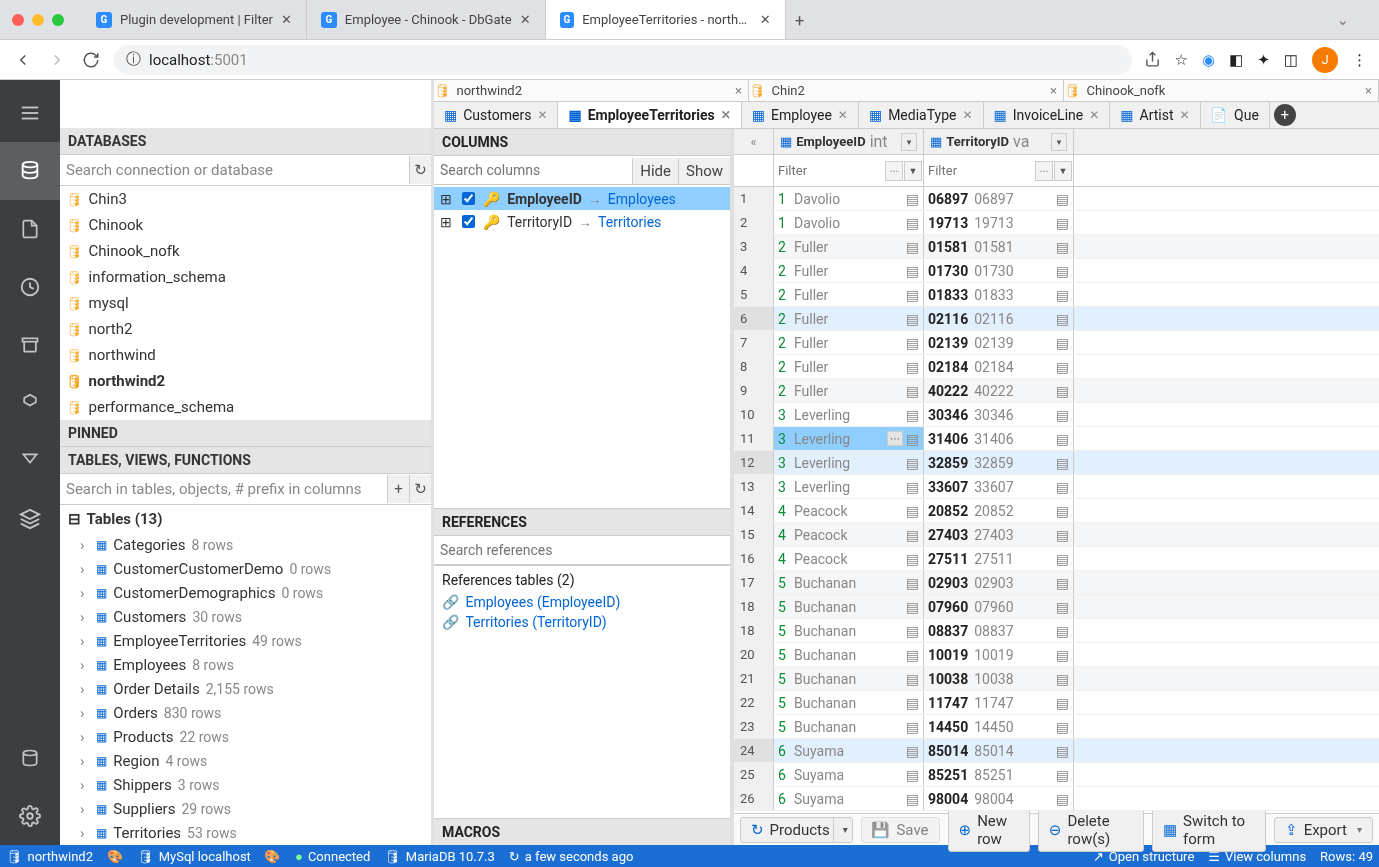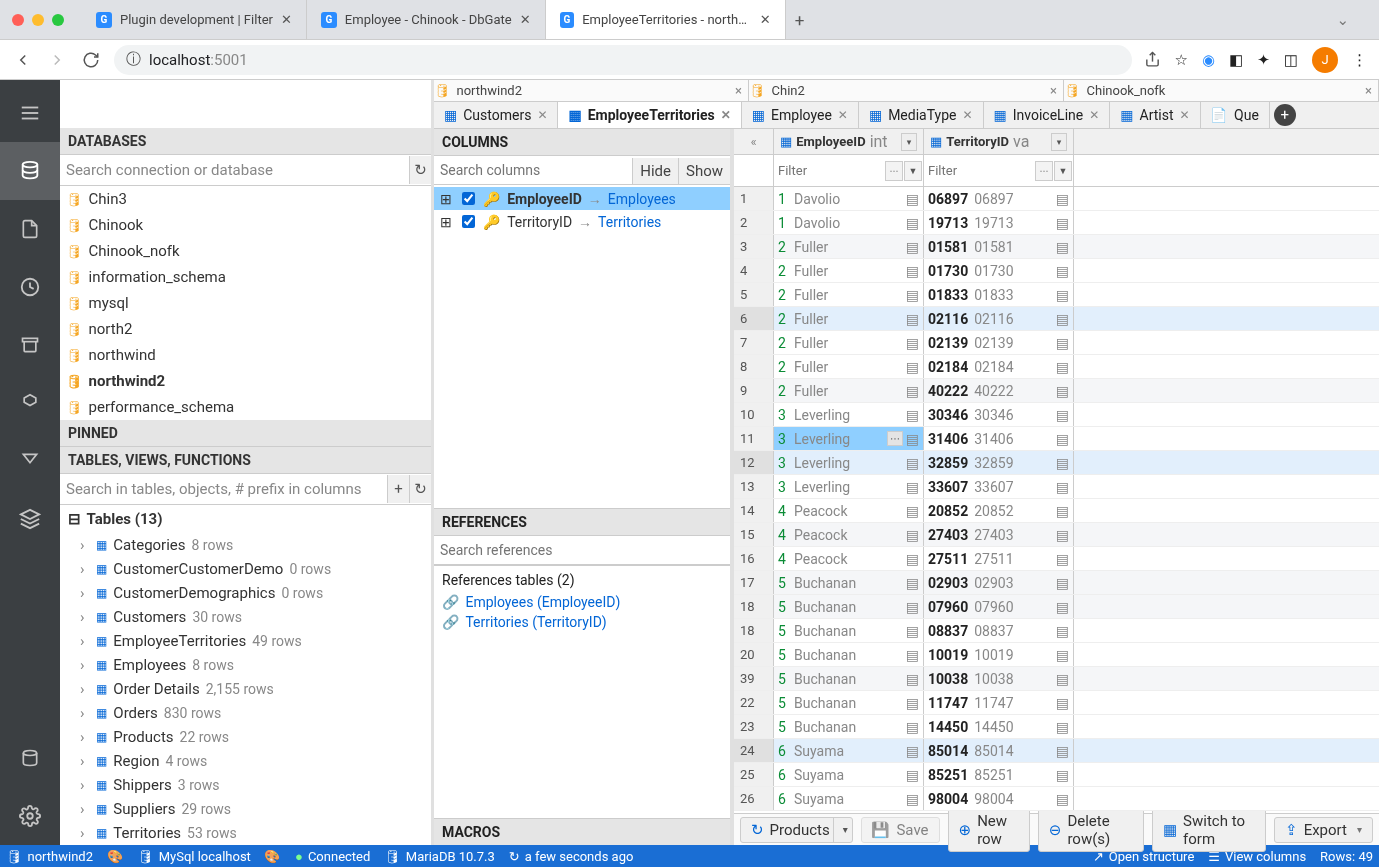--- a/index.html
+++ b/index.html
@@ -825,21 +825,21 @@
                 <span class="tx">Buchanan</span>
                 <span class="ico">▤</span>
               </div>
   <div class="gc">
                 <span class="val">10019</span>
                 <span class="tx2">10019</span>
                 <span class="ico">▤</span>
               </div>
             </div>
             <div class="gr stripe">
-              <div class="rn">39</div>
+              <div class="rn">21</div>
   <div class="gc">
                 <span class="fk">5</span>
                 <span class="tx">Buchanan</span>
                 <span class="ico">▤</span>
               </div>
   <div class="gc">
                 <span class="val">10038</span>
                 <span class="tx2">10038</span>
                 <span class="ico">▤</span>
               </div>

